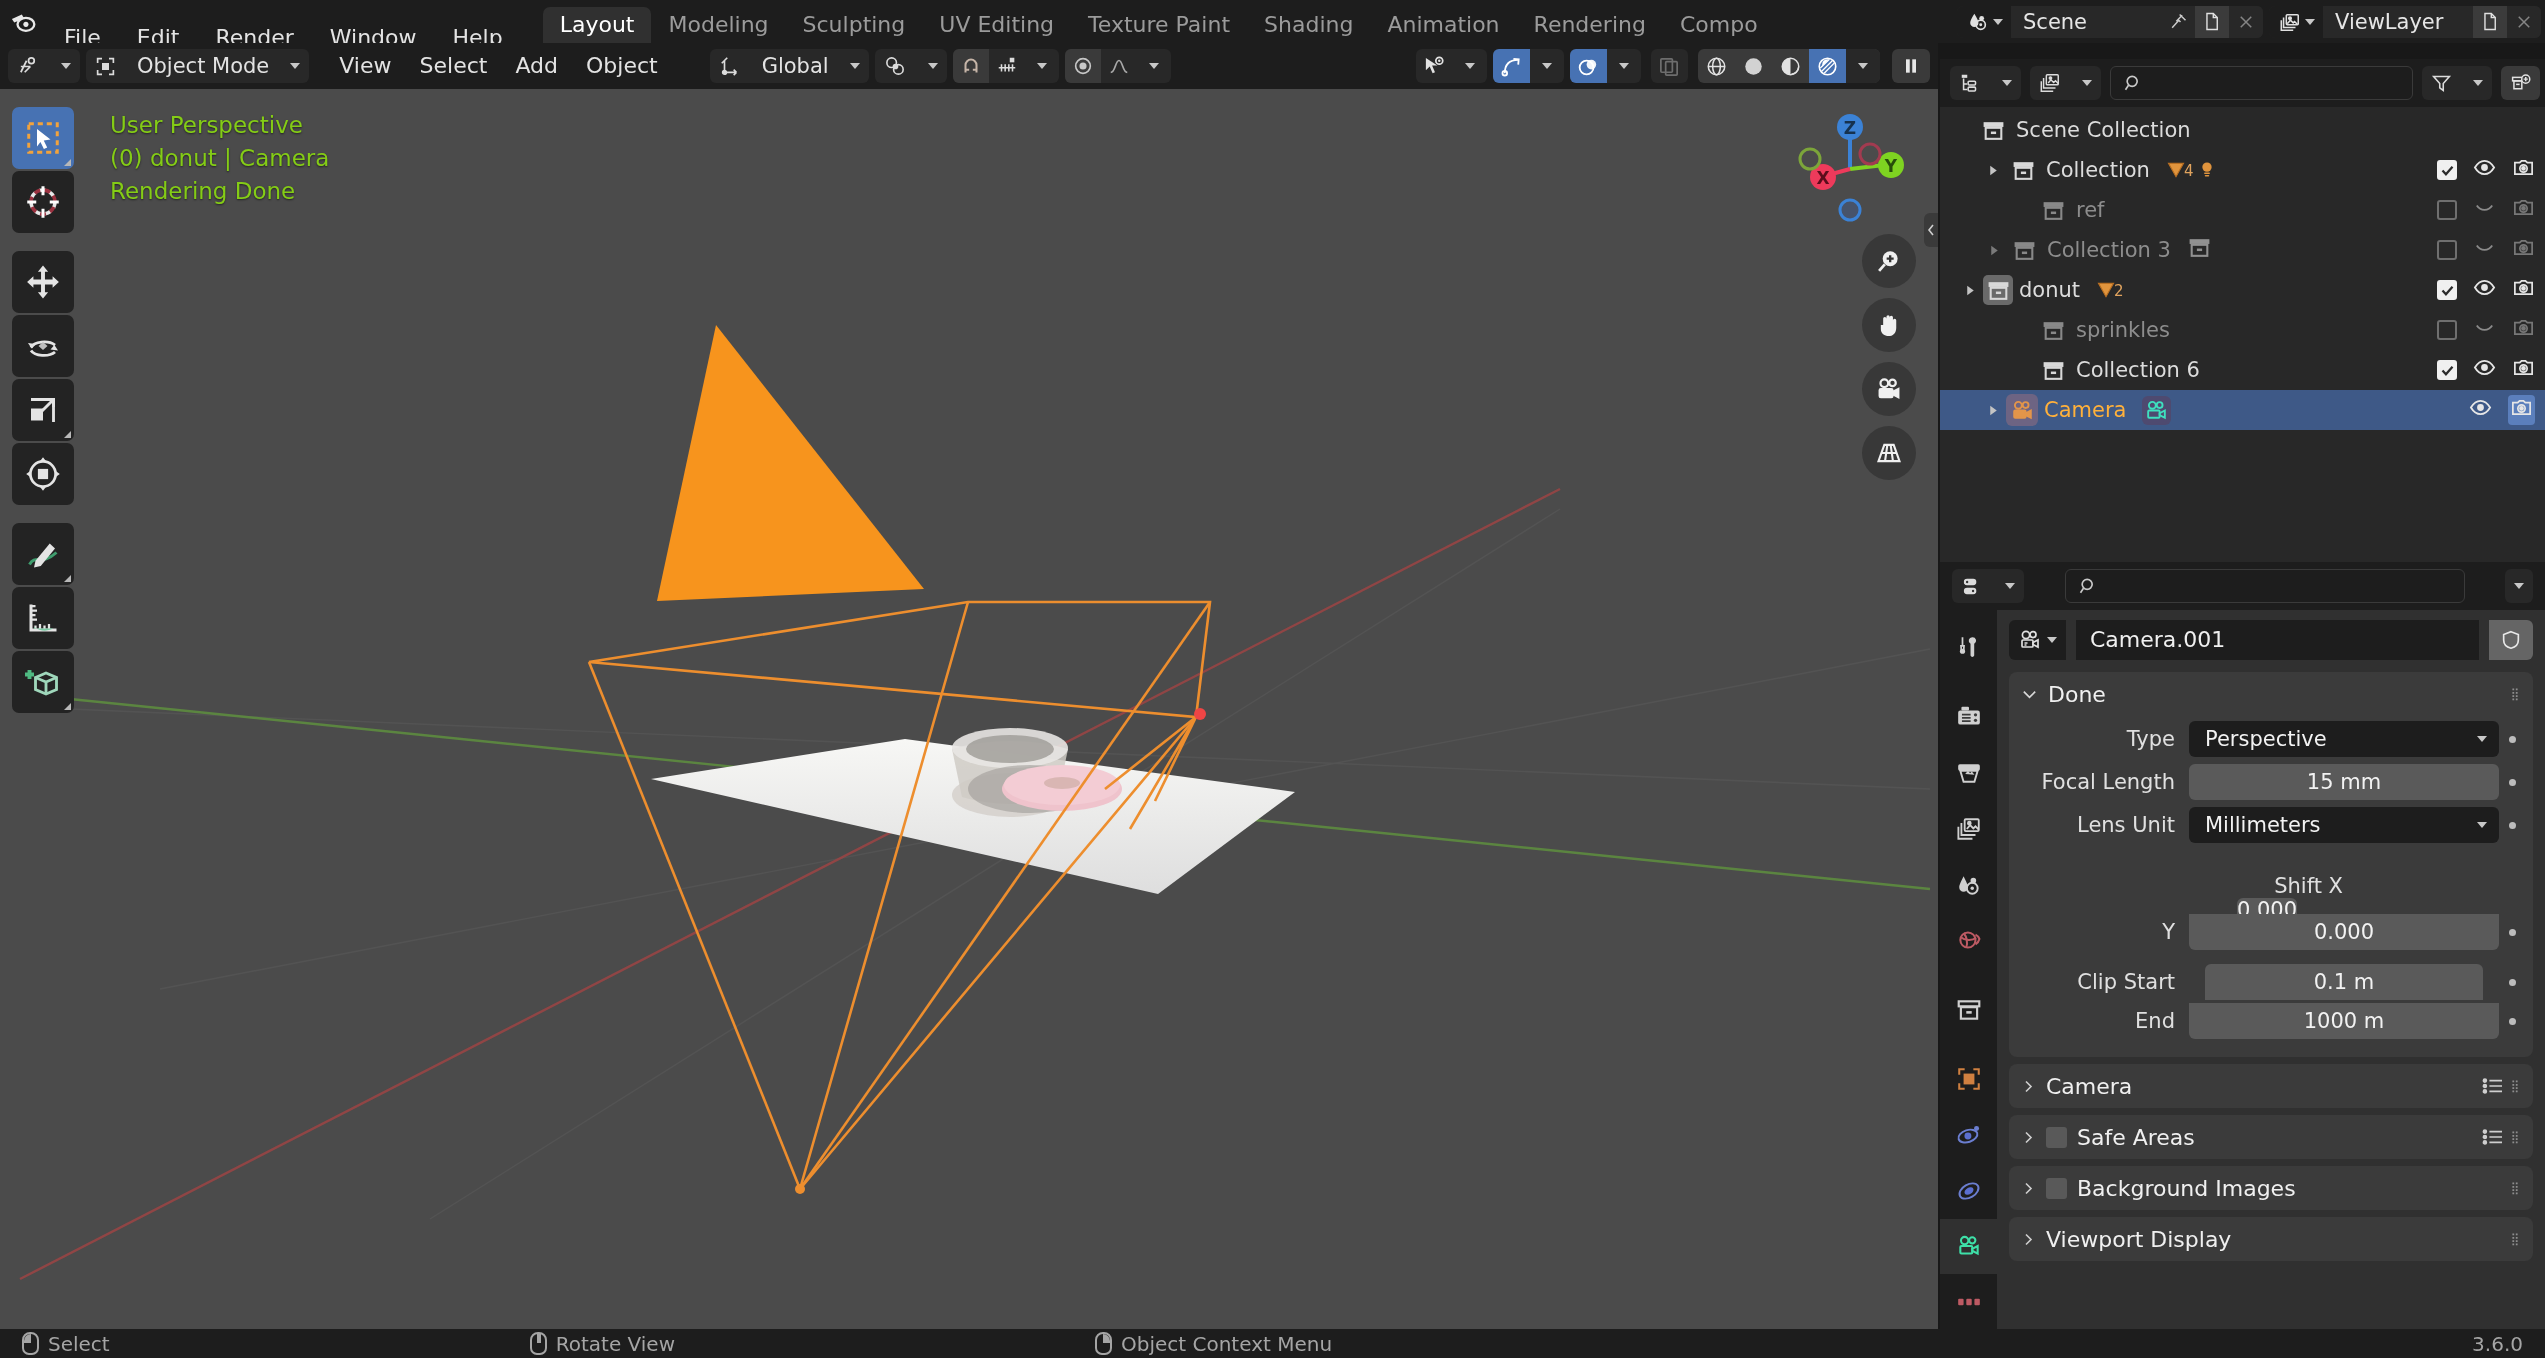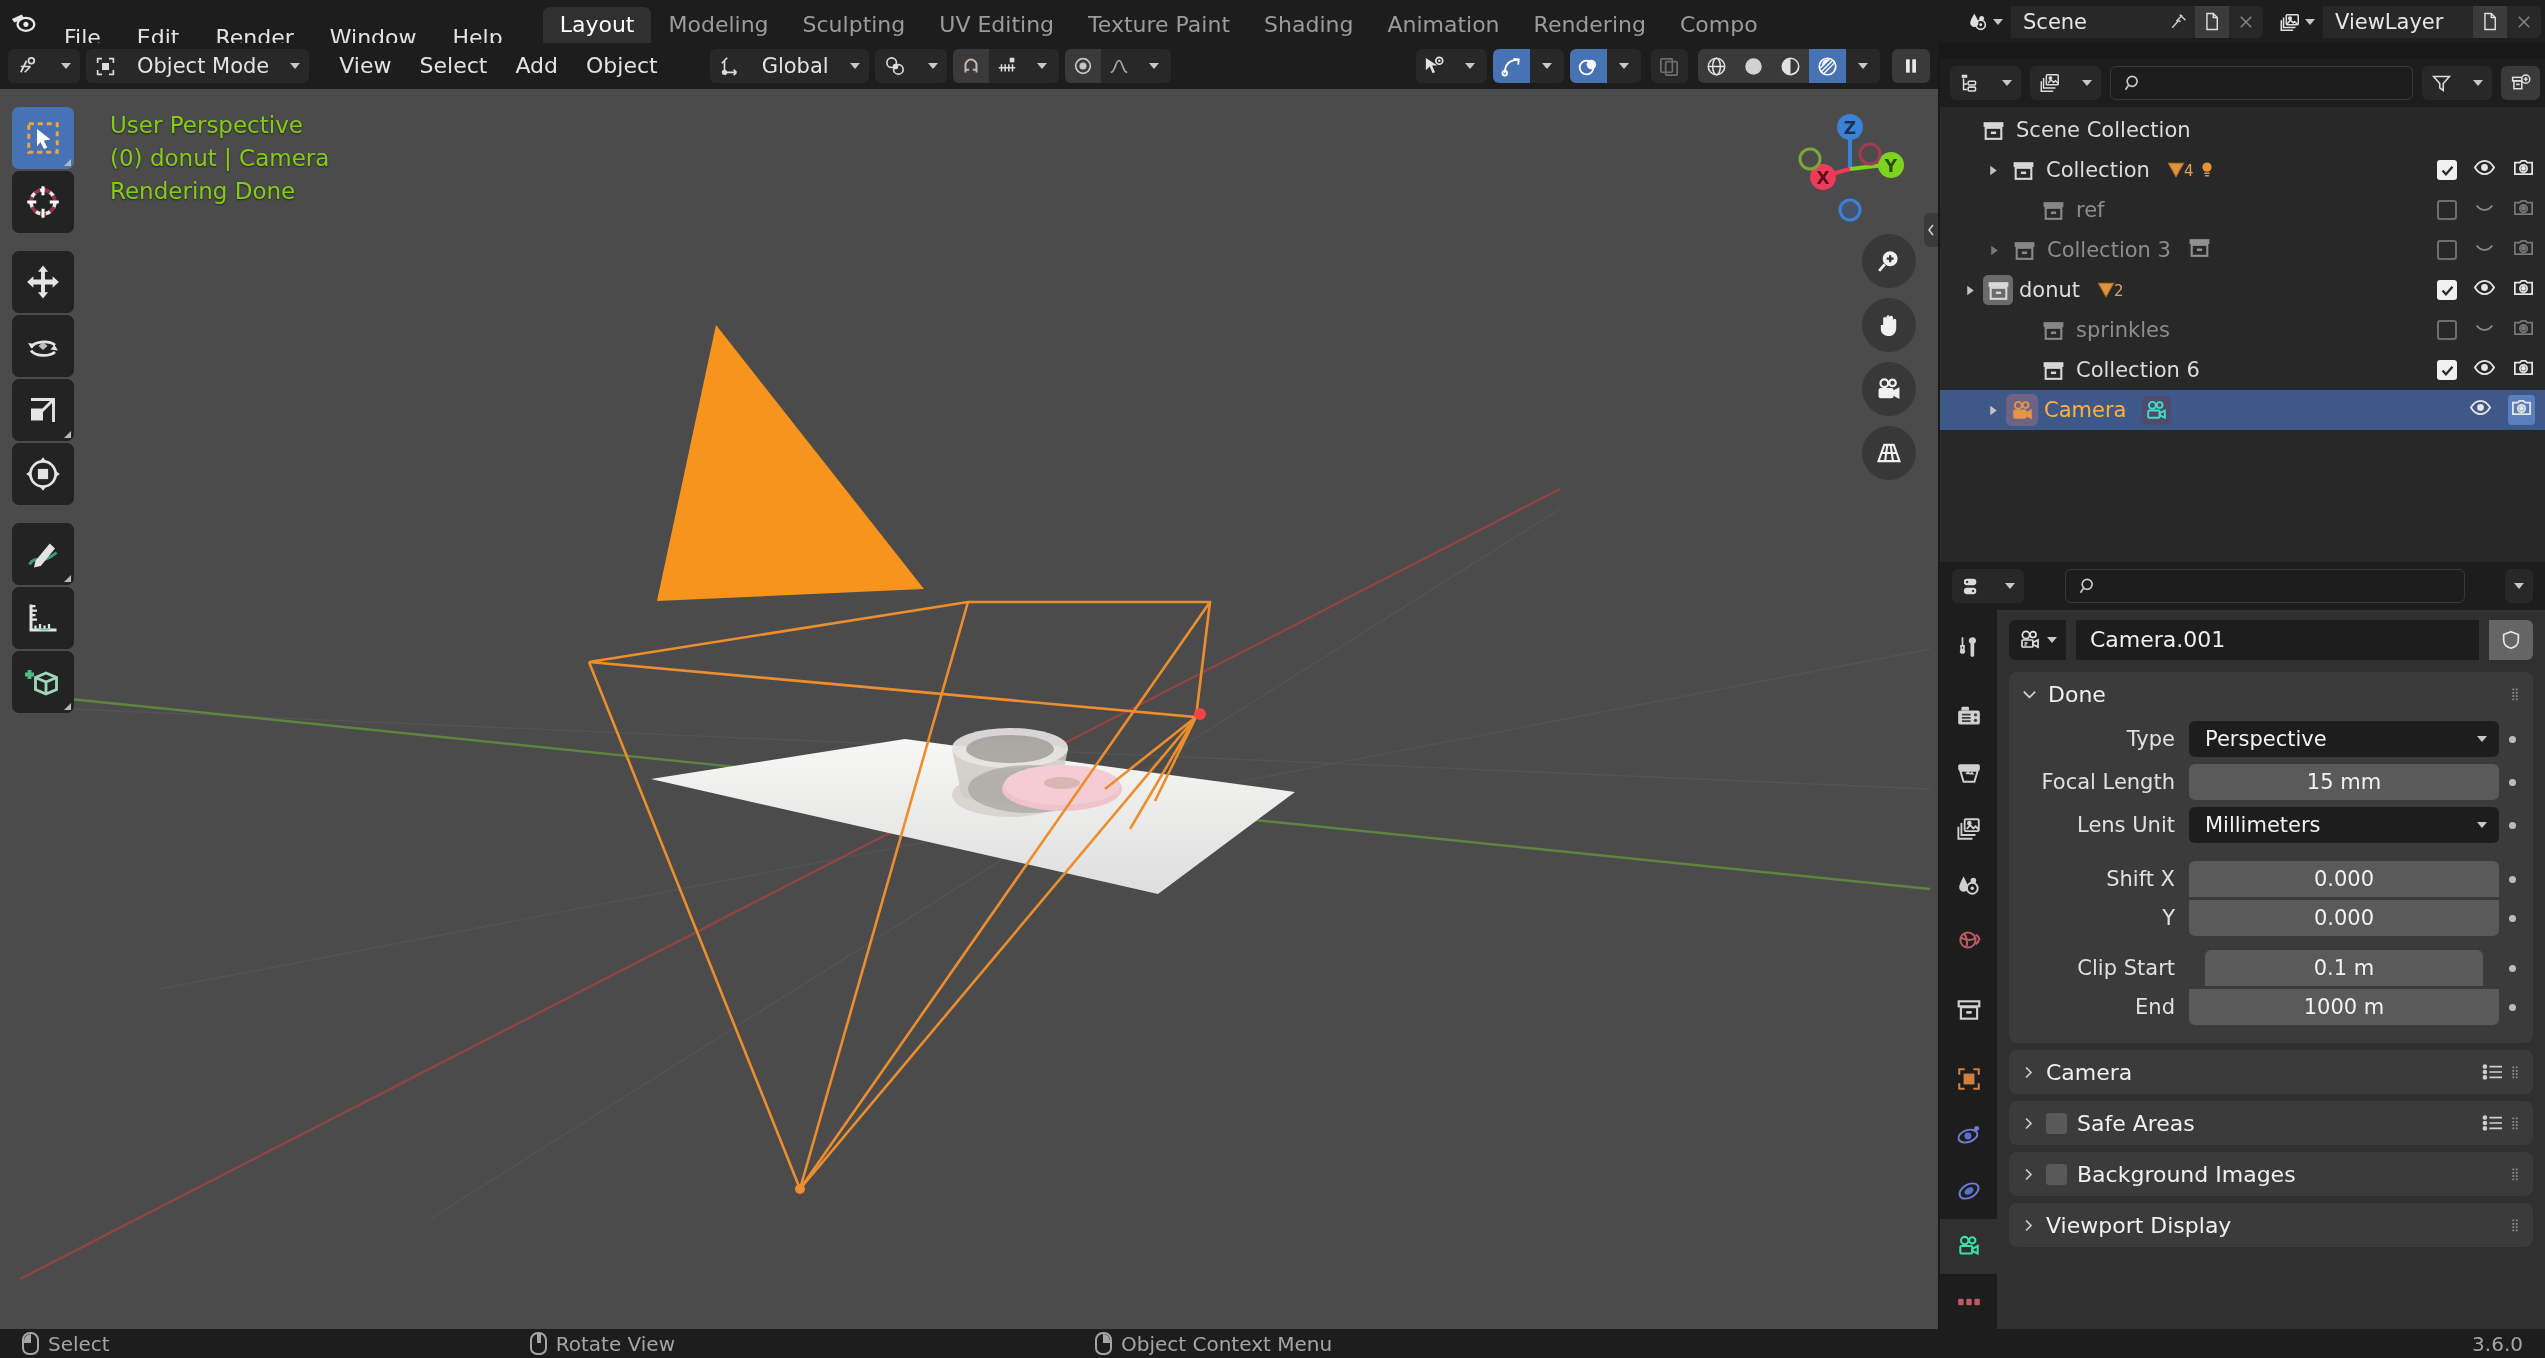--- a/index.html
+++ b/index.html
@@ -1037,21 +1037,21 @@
             <div class="prow">
               <div class="plabel">Lens Unit</div>
               <div class="pfield dark">
                 <span>Millimeters</span>
                 <span class="chev fchev"></span>
               </div>
               <div class="pdot">
                 <i></i>
               </div>
             </div>
-            <div class="prow" style="margin-top: 16px;">
+            <div class="prow" style="margin-top: 30px; flex-direction: column;">
               <div class="plabel">Shift X</div>
               <div class="pfield stack-top">
                 <span>0.000</span>
               </div>
               <div class="pdot">
                 <i></i>
               </div>
             </div>
             <div class="prow" style="margin-top: -4px;">
               <div class="plabel">Y</div>

